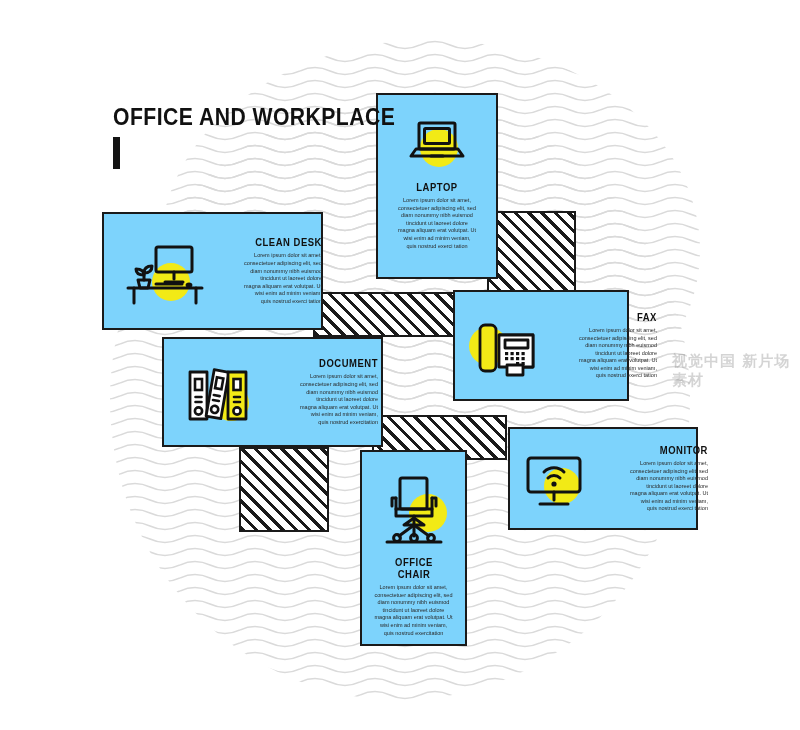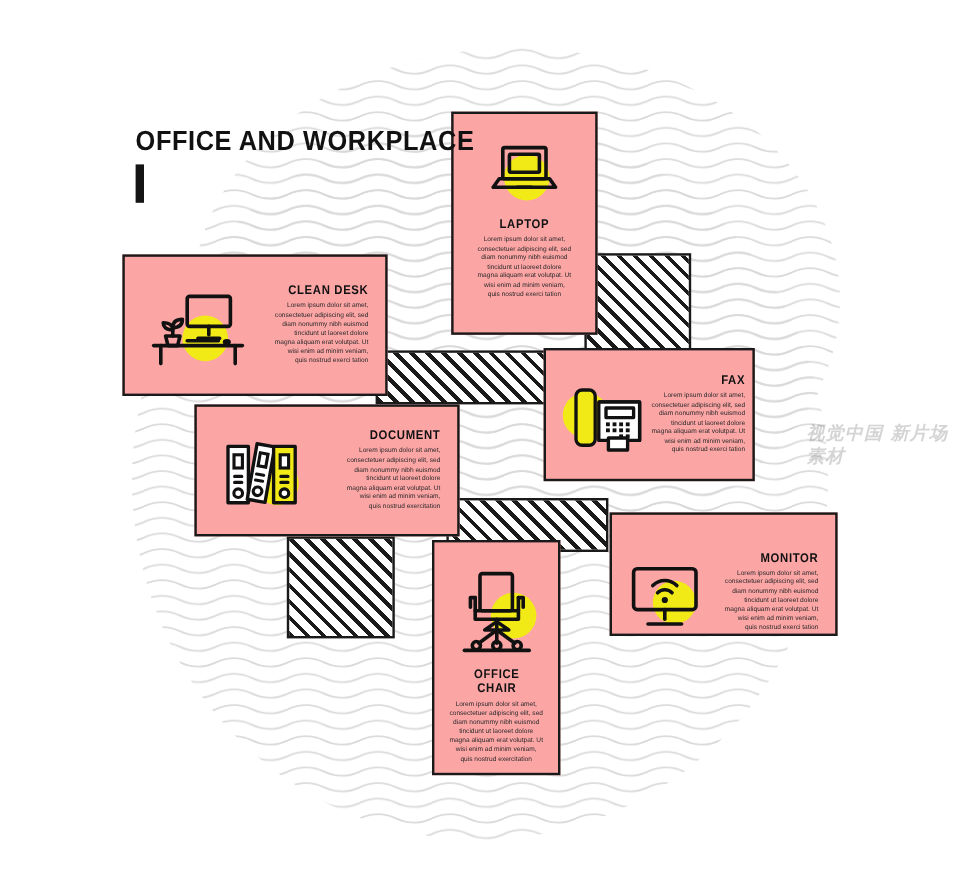--- a/index.html
+++ b/index.html
@@ -28,41 +28,41 @@
     transform-origin:left center;
     white-space:nowrap;
   }
   .sub-wrap{display:flex;align-items:flex-start;}
   .sub-bar{width:7px;height:32px;background:#141414;margin:2px 8px 0 0;flex:none;}
   .sub-lines{font-size:13.5px;line-height:16.5px;color:#2b2b2b;white-space:nowrap;}
 
   
   .card{
     position:absolute;
-    background:#fca5a5;
+    background:#7dd3fc;
     border:2.6px solid #1a1a1a;
     box-sizing:border-box;
     z-index:5;
   }
   .hatch{
     position:absolute;
     border:2.6px solid #1a1a1a;
     box-sizing:border-box;
     background-image:repeating-linear-gradient(45deg,#1a1a1a 0px,#1a1a1a 3.2px,#ffffff 3.2px,#ffffff 9.4px);
     background-color:#ffffff;
     z-index:4;
   }
 
   
   .card.v{display:flex;flex-direction:column;align-items:center;}
   .card.v .icon-box{margin-top:16px;position:relative;}
   .card.v .txt{text-align:center;padding:0 14px;}
 
   
-  .card.h{display:flex;flex-direction:row;align-items:center;}
+  .card.h{display:flex;flex-direction:row;align-items:center;gap:36px;}
   .card.h .icon-box{position:relative;flex:none;}
   .card.h .txt{flex:1;text-align:right;padding-right:14px;}
 
   .kw{
     font-family:"Liberation Sans", sans-serif;
     font-weight:bold;
     font-size:10.5px;
     letter-spacing:.6px;
     color:#111;
     transform:scaleX(.9);
@@ -83,21 +83,20 @@
   
   .blob{position:absolute;border-radius:50%;background:#F2EA16;z-index:0;}
   .ic{position:relative;z-index:1;display:block;}
 
   
   .wm{
     position:absolute;z-index:7;color:rgba(120,120,120,.32);
     font-size:15px;font-weight:bold;letter-spacing:1px;
     font-family:"DejaVu Sans", sans-serif;
     pointer-events:none;
-    font-style:italic;
   }
 </style>
 </head>
 <body>
 
 <div id="stage">
 
   <svg id="waves" viewBox="0 0 800 730" preserveAspectRatio="none">
     <defs>
       <clipPath id="blobClip">
@@ -276,21 +275,21 @@
         <div>consectetuer adipiscing elit, sed</div>
         <div>diam nonummy nibh euismod</div>
         <div>tincidunt ut laoreet dolore</div>
         <div>magna aliquam erat volutpat. Ut</div>
         <div>wisi enim ad minim veniam,</div>
         <div>quis nostrud exerci tation</div>
       </div>
     </div>
   </div>
 
-  <div class="card h" style="left:508px;top:427px;width:190px;height:103px;align-items:flex-end;">
+  <div class="card h" style="left:508px;top:427px;width:190px;height:103px;">
     <div class="icon-box" style="width:76px;height:66px;margin-left:8px;">
       <div class="blob" style="left:26px;top:22px;width:36px;height:36px;"></div>
       <svg class="ic" viewBox="0 0 76 66" width="76" height="66">
         <g fill="none" stroke="#111" stroke-width="3" stroke-linejoin="round" stroke-linecap="round">
           <rect x="10" y="12" width="52" height="34" rx="3"></rect>
           <path d="M36 46 v8"></path>
           <path d="M22 58 h28"></path>
 
           <path d="M26 26 a14 14 0 0 1 20 0"></path>
           <path d="M30 32 a8.5 8.5 0 0 1 12 0"></path>

